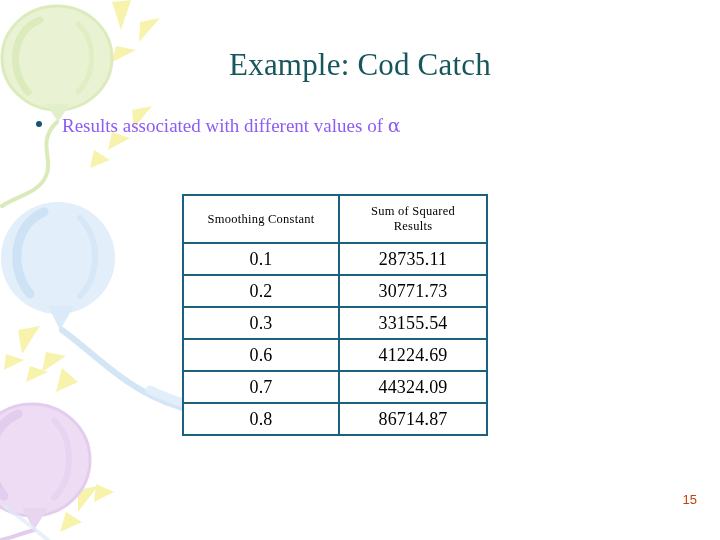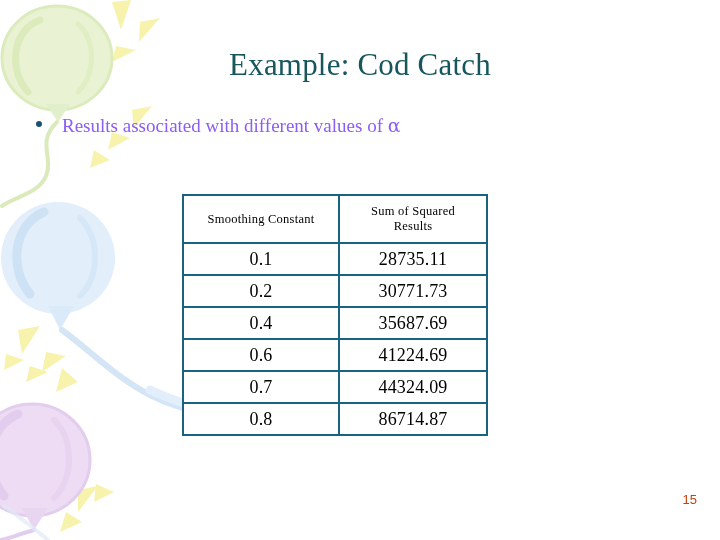--- a/index.html
+++ b/index.html
@@ -195,22 +195,22 @@
     <tbody>
       <tr>
         <td>0.1</td>
         <td>28735.11</td>
       </tr>
       <tr>
         <td>0.2</td>
         <td>30771.73</td>
       </tr>
       <tr>
-        <td>0.4</td>
-        <td>35687.69</td>
+        <td>0.3</td>
+        <td>33155.54</td>
       </tr>
       <tr>
         <td>0.6</td>
         <td>41224.69</td>
       </tr>
       <tr>
         <td>0.7</td>
         <td>44324.09</td>
       </tr>
       <tr>

